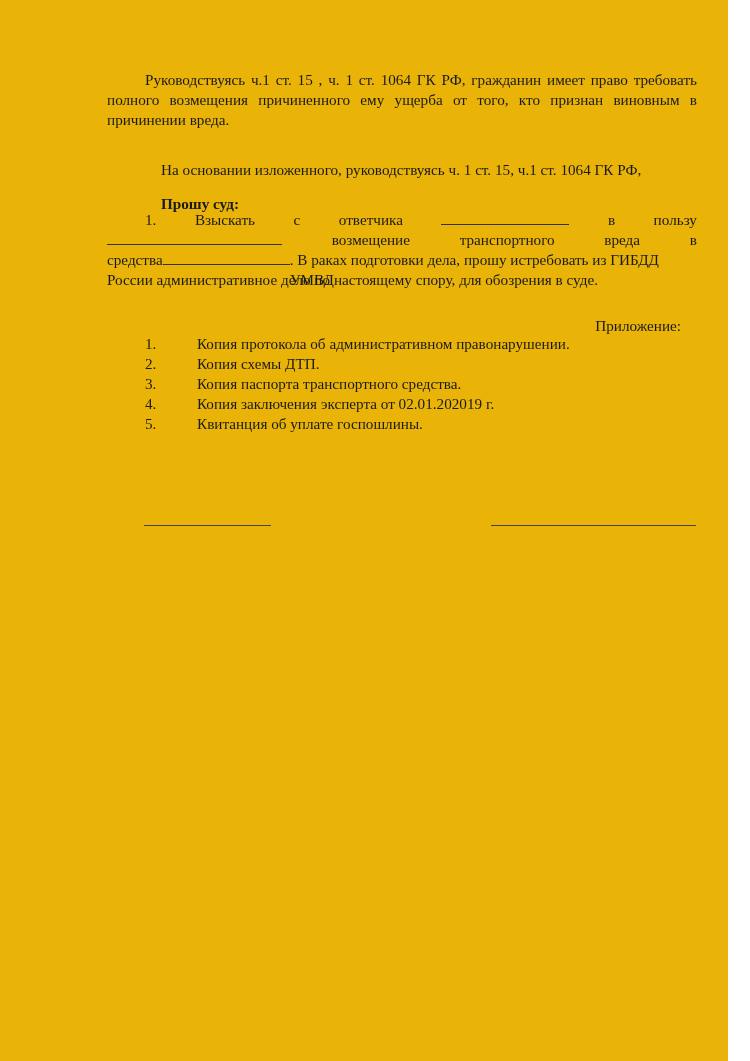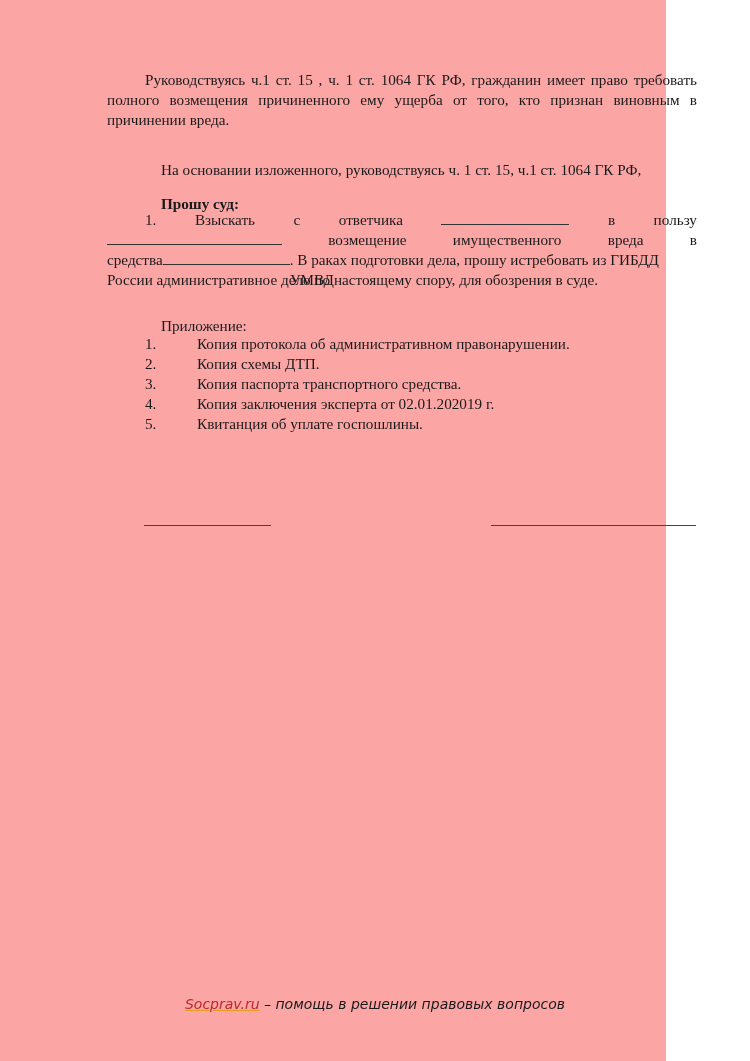--- a/index.html
+++ b/index.html
@@ -1,18 +1,18 @@
 <!DOCTYPE html>
 <html><head>
   <meta charset="utf-8">
   <style>
     html, body { margin: 0; padding: 0; background: #ffffff; }
     body { width: 750px; height: 1061px; position: relative; overflow: hidden;
       font-family: "Liberation Serif", "DejaVu Serif", serif; color: #1a1a1a; }
-    .page { position: absolute; left: 0; top: 0; width: 666px; height: 1061px; background: #fca5a5; }
+    .page { position: absolute; left: 0; top: 0; width: 728px; height: 1061px; background: #eab308; }
     .text { position: absolute; left: 107px; width: 590px; font-size: 15.2px; line-height: 20px; }
     .para { text-align: justify; text-indent: 38px; margin: 0; }
     .jline-flex { display: flex; justify-content: space-between; align-items: baseline; height: 20px; }
     .plain { margin: 16px; text-indent: 38px; }
     .bold { font-weight: bold; }
     .blank { display: inline-block; border-bottom: 1px solid #333; height: 14px; vertical-align: baseline; }
     .list { position: absolute; left: 145px; top: 334px; font-size: 15.2px; line-height: 20px; }
     .list-row { display: flex; height: 20px; }
     .list-num { width: 52px; }
     .sig { position: absolute; top: 525px; border-bottom: 1px solid #444; height: 0; }
@@ -43,33 +43,33 @@
       <span>Взыскать</span>
       <span>с</span>
       <span>ответчика</span>
       <span class="blank" style="width:128px;"></span>
       <span>в</span>
       <span>пользу</span>
     </div>
     <div class="jline-flex">
       <span class="blank" style="width:175px;"></span>
       <span>возмещение</span>
-      <span>имущественного</span>
+      <span>транспортного</span>
       <span>вреда</span>
       <span>в</span>
     </div>
     <div class="jline-flex" style="justify-content:flex-start;">
       <span>средства</span>
       <span class="blank" style="width:130px;"></span>
       <span>. В раках подготовки дела, прошу истребовать из ГИБДД УМВД</span>
     </div>
     <div style="height:20px;">России административное дело по настоящему спору, для обозрения в суде.</div>
   </div>
 
-  <div class="text" style="top:300px;">
+  <div class="text" style="top:300px;text-align:right;">
     <p class="plain">Приложение:</p>
   </div>
 
   <div class="list">
     <div class="list-row">
       <span class="list-num">1.</span>
       <span>Копия протокола об административном правонарушении.</span>
     </div>
     <div class="list-row">
       <span class="list-num">2.</span>
@@ -85,17 +85,14 @@
     </div>
     <div class="list-row">
       <span class="list-num">5.</span>
       <span>Квитанция об уплате госпошлины.</span>
     </div>
   </div>
 
   <div class="sig" style="left:144px; width:127px;"></div>
   <div class="sig" style="left:491px; width:205px;"></div>
 
-  <div class="footer">
-    <span class="link">Socprav.ru</span><span> – помощь в решении правовых вопросов</span>
-  </div>
 
 </div>
 
 </body></html>

